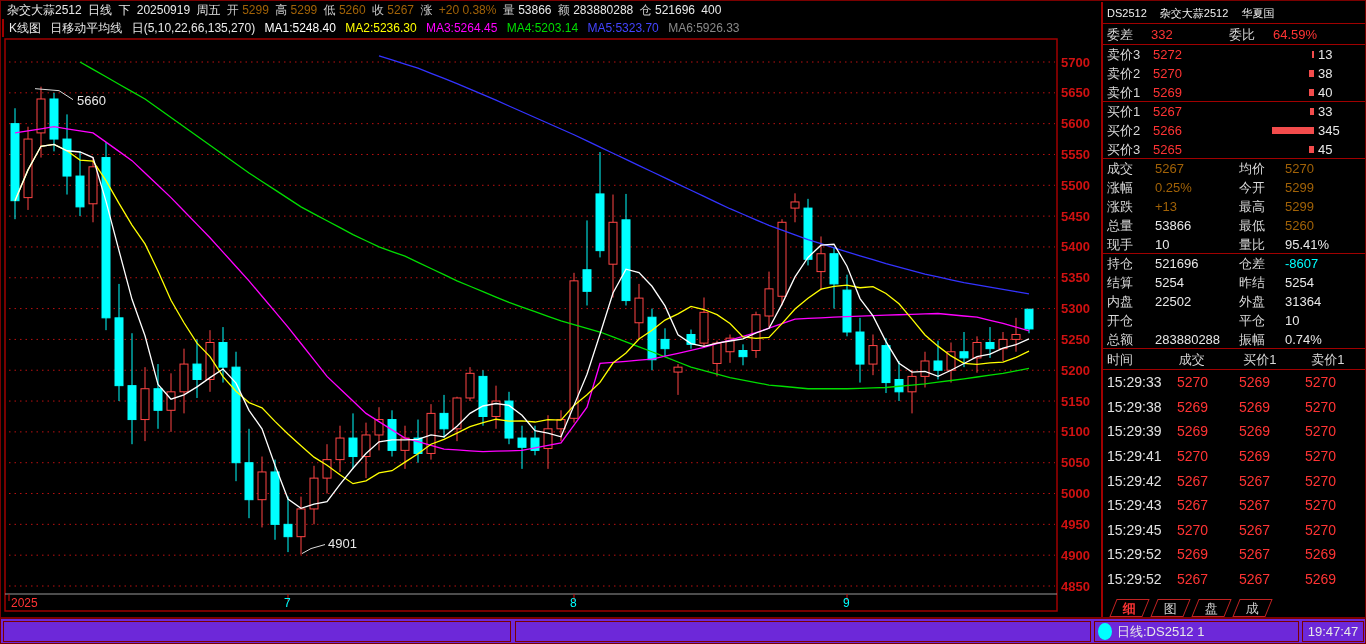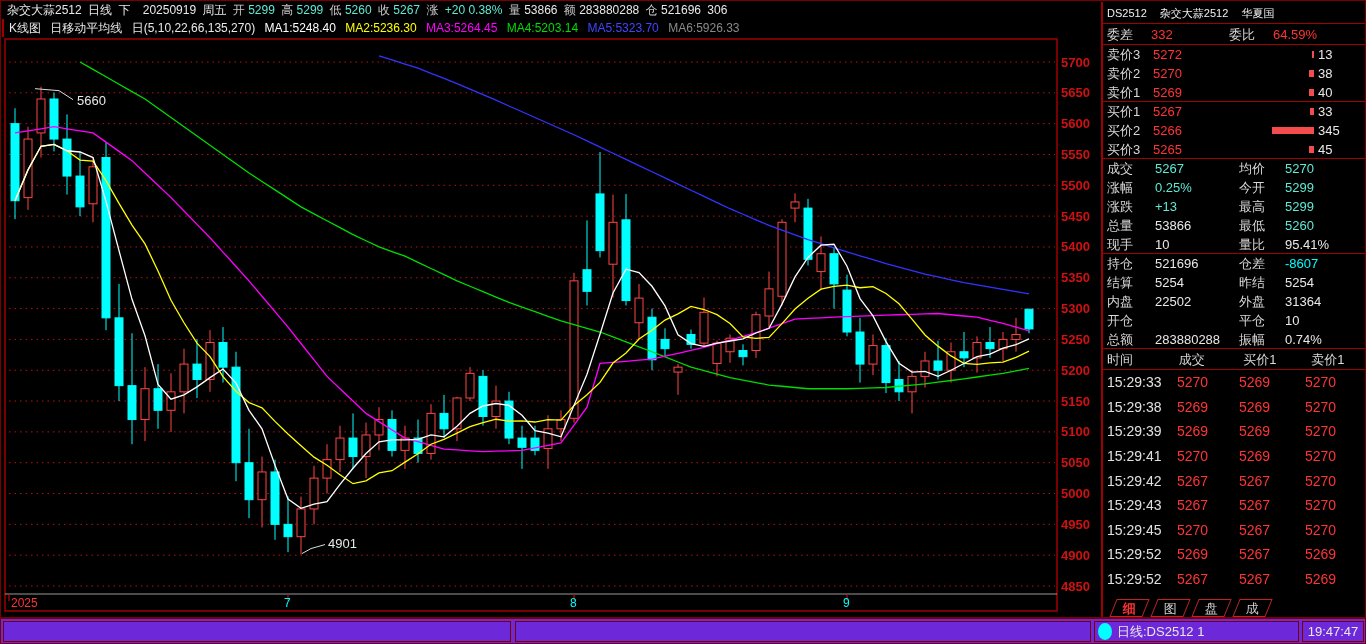--- a/index.html
+++ b/index.html
@@ -1,19 +1,19 @@
 <!DOCTYPE html>
 <html><head>
 <meta charset="utf-8">
 <style>
   html,body{margin:0;padding:0;background:#000;}
   *{box-sizing:border-box;}
   .app{position:relative;width:1366px;height:644px;background:#000;overflow:hidden;
        font-family:"Liberation Sans","DejaVu Sans",sans-serif;border:1px solid #7a0000;}
-  .w{color:#e8e8e8}.r{color:#5eead4}.gy{color:#c8c8c8}.cy{color:#00ffff}
+  .w{color:#e8e8e8}.r{color:#a16207}.gy{color:#c8c8c8}.cy{color:#00ffff}
   .topbar{position:absolute;top:1px;left:1px;width:1098px;height:17px;line-height:17px;
           font-size:12px;white-space:nowrap;padding-left:5px;overflow:hidden;}
   .topbar span{margin-right:3px;}
   .mabar{position:absolute;top:18px;left:1px;width:1098px;height:18px;line-height:18px;
          font-size:12px;white-space:nowrap;padding-left:5px;border-left:2px solid #a00000;overflow:hidden;}
   .mabar span{margin-right:6px;}
   .ma1{color:#ffffff}.ma2{color:#ffff00}.ma3{color:#ff00ff}.ma4{color:#00dd00}.ma5{color:#4444ff}.ma6{color:#8a8a8a}
   .chartzone{position:absolute;top:36px;left:0;width:1144px;height:580px;}
   
   .panel{position:absolute;top:1px;left:1100px;width:265px;height:617px;border-left:2px solid #a00000;
@@ -59,39 +59,39 @@
 </style>
 </head>
 <body>
 
 <div class="app">
 
   <div class="topbar">
     <span class="w">杂交大蒜2512</span>
     <span class="w">日线</span>
     <span class="w">下</span>
-    <span class="w" style="margin-left:6px">20250919</span>
+    <span class="w" style="">20250919</span>
     <span class="w">周五</span>
     <span class="gy" style="margin-right:0">开</span>
     <span class="r">5299</span>
     <span class="gy" style="margin-right:0">高</span>
     <span class="r">5299</span>
     <span class="gy" style="margin-right:0">低</span>
     <span class="r">5260</span>
     <span class="gy" style="margin-right:0">收</span>
     <span class="r">5267</span>
     <span class="gy">涨</span>
     <span class="r">+20 0.38%</span>
     <span class="gy" style="margin-right:0">量</span>
     <span class="w">53866</span>
     <span class="gy" style="margin-right:0">额</span>
     <span class="w">283880288</span>
     <span class="gy" style="margin-right:0">仓</span>
     <span class="w">521696</span>
-    <span class="w">306</span>
+    <span class="w">400</span>
   </div>
 
   <div class="mabar">
     <span class="w">K线图</span>
     <span class="w">日移动平均线</span>
     <span class="w">日(5,10,22,66,135,270)</span>
     <span class="ma1">MA1:5248.40</span>
     <span class="ma2">MA2:5236.30</span>
     <span class="ma3">MA3:5264.45</span>
     <span class="ma4">MA4:5203.14</span>

